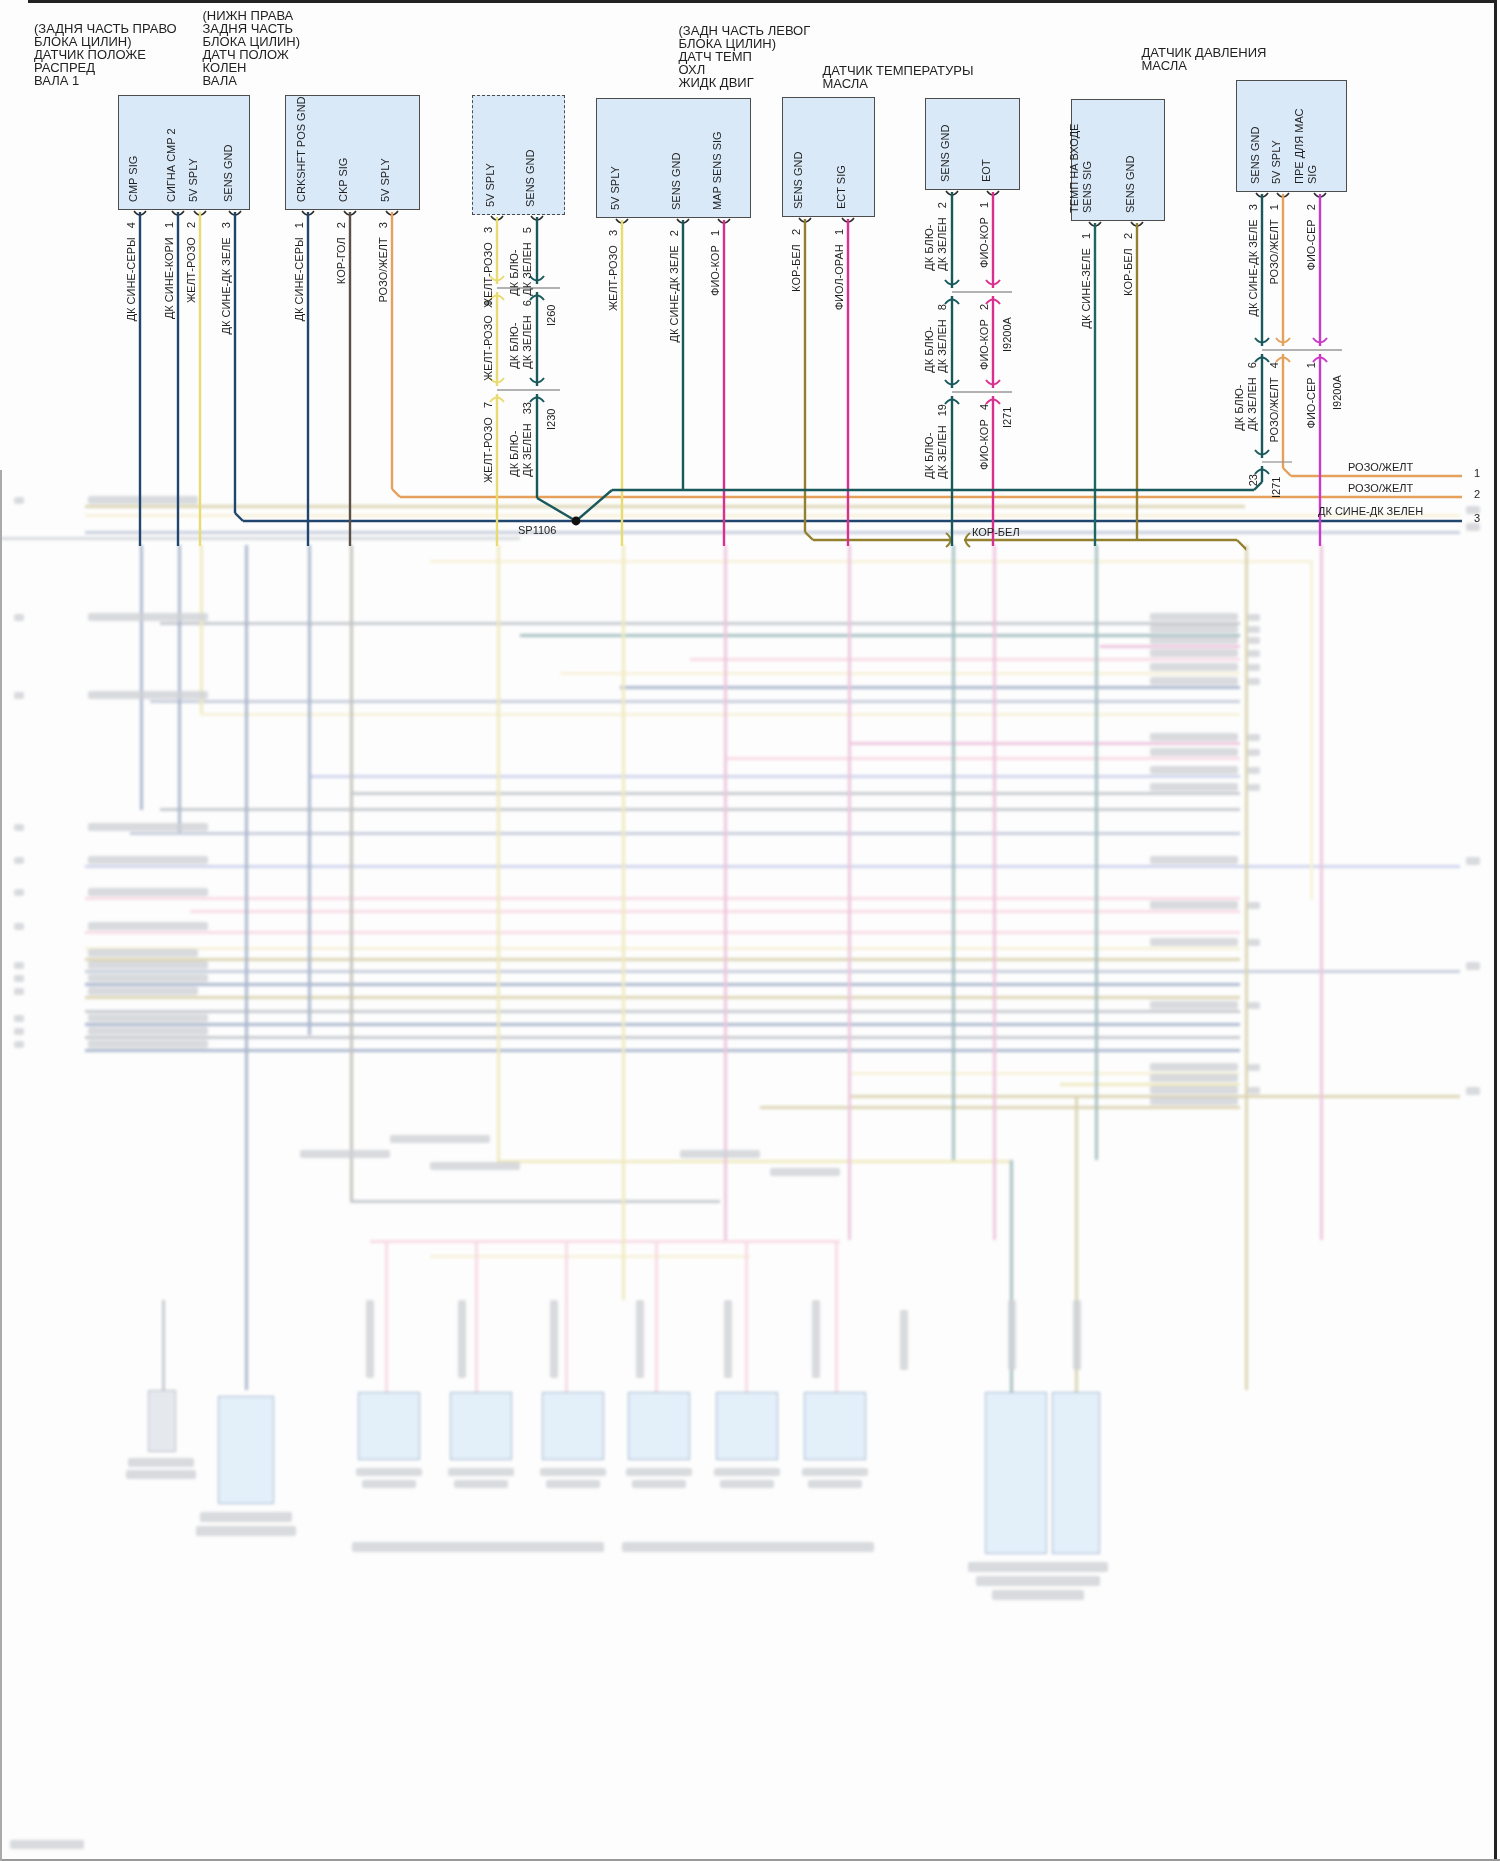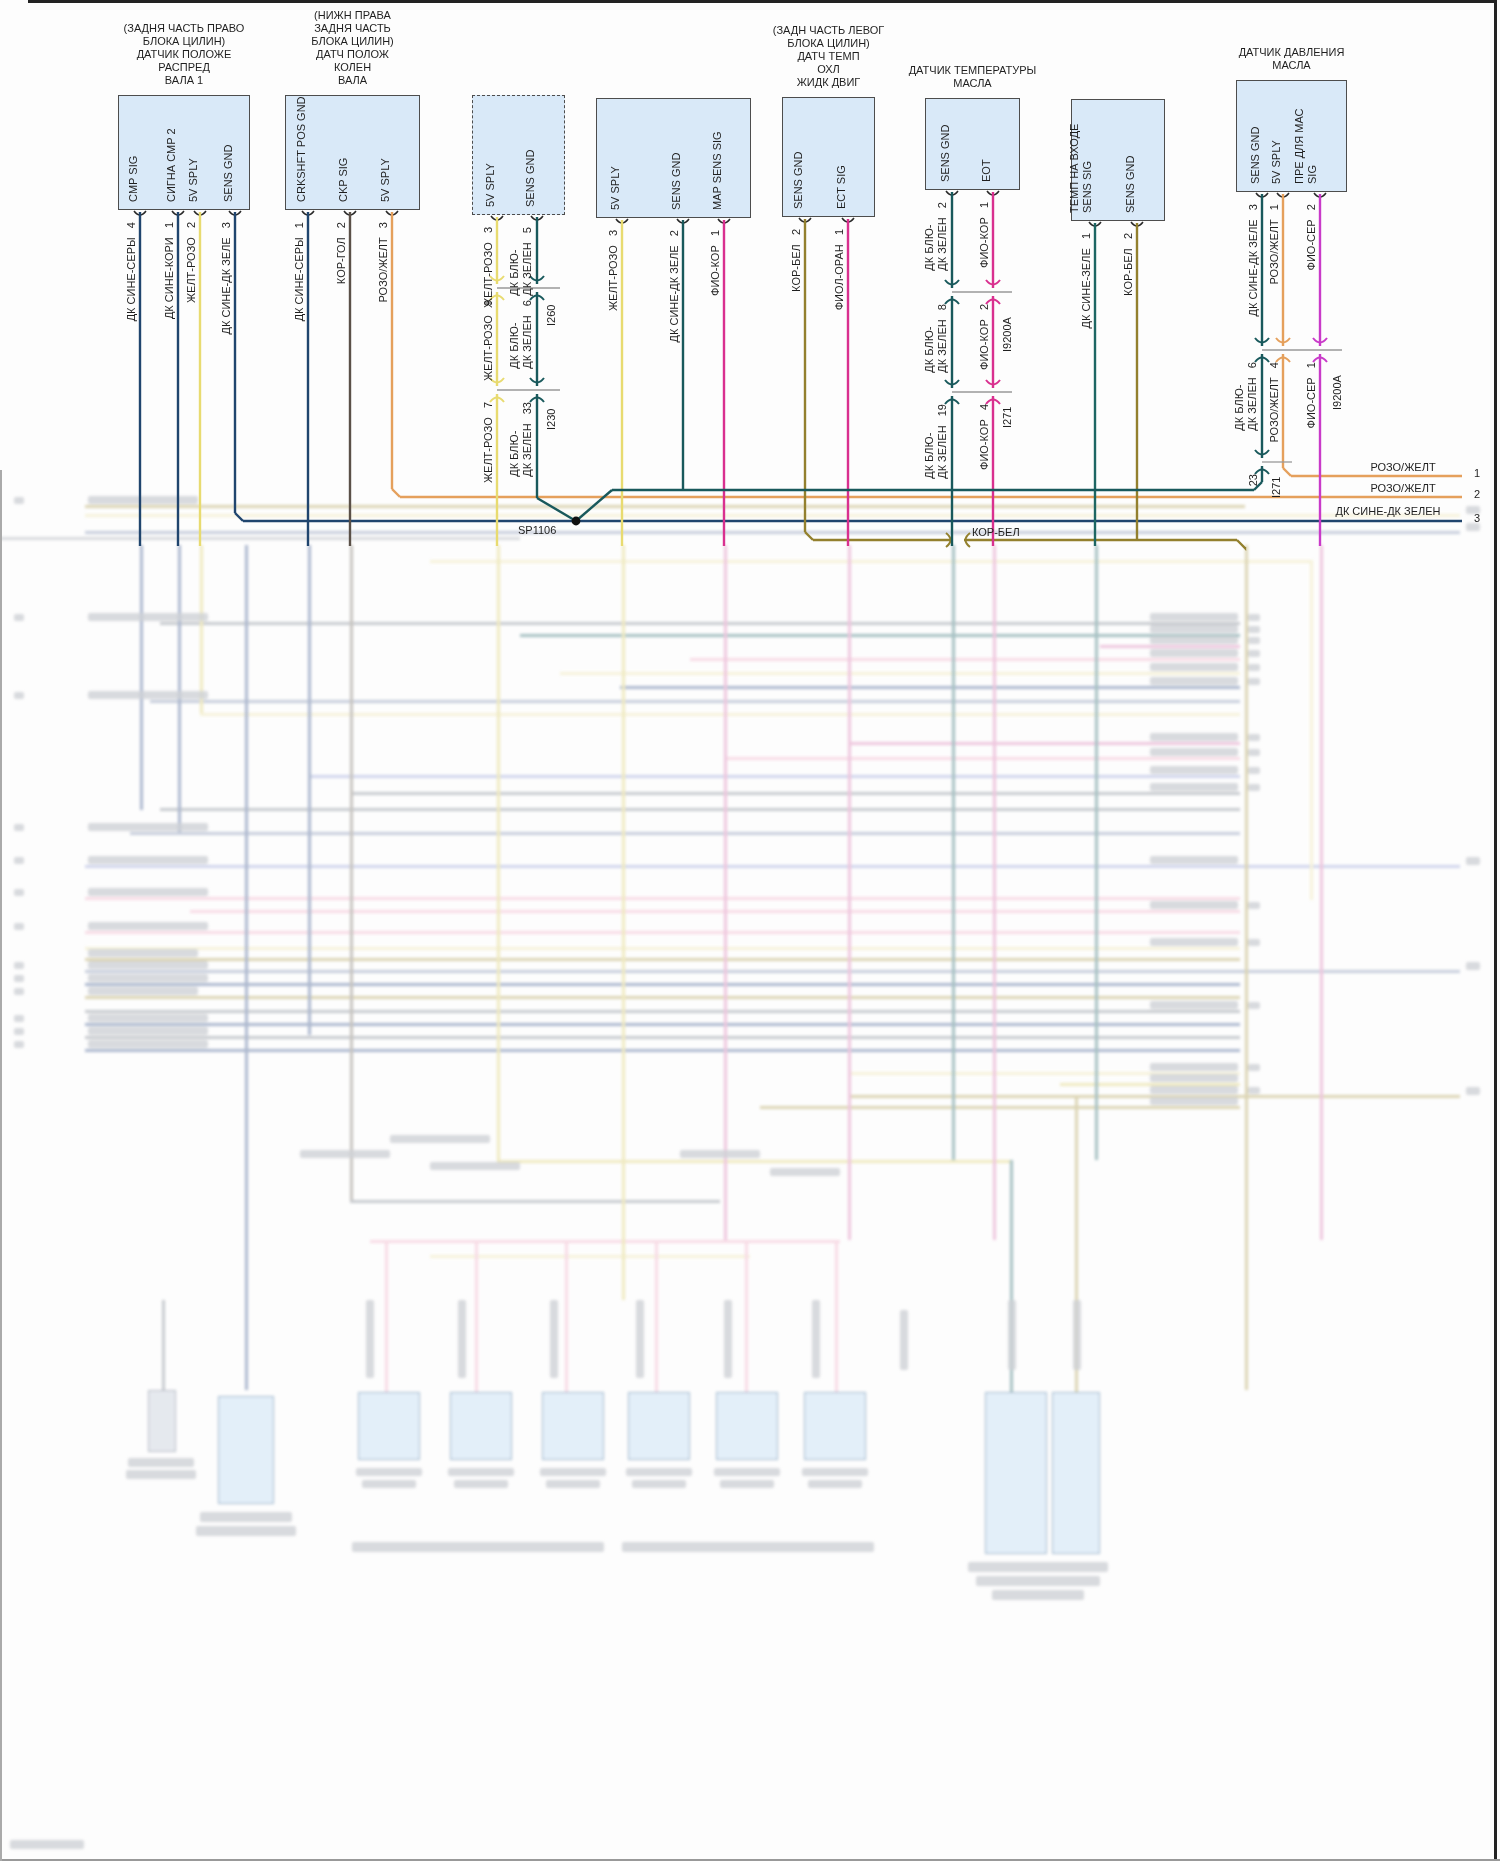--- a/index.html
+++ b/index.html
@@ -1,27 +1,27 @@
 <!DOCTYPE html>
 <html><head>
 <meta charset="utf-8">
 <style>
   html,body{margin:0;padding:0;background:#e8e8e8;}
   #page{position:relative;width:1500px;height:1861px;background:#fdfdfd;overflow:hidden;
         font-family:"Liberation Sans", sans-serif;color:#1f1f1f;}
   #wires{position:absolute;left:0;top:0;z-index:2;}
   #labels{position:absolute;left:0;top:0;width:100%;height:100%;z-index:3;}
-  .hdr{position:absolute;width:300px;margin-left:-150px;text-align:center;
-       font-size:11px;line-height:13px;white-space:nowrap;}
+  .hdr{position:absolute;width:300px;margin-left:-150px;
+       font-size:13px;line-height:13px;white-space:nowrap;}
   .vlab{position:absolute;font-size:11px;line-height:13px;white-space:nowrap;
         transform-origin:0 0;transform:rotate(-90deg) translateX(-100%);}
   .vlabup{position:absolute;font-size:11px;line-height:13px;white-space:nowrap;
         transform-origin:0 0;transform:rotate(-90deg);}
   .hlab{position:absolute;font-size:11px;white-space:nowrap;}
-  .r{text-align:center;}
+  .r{text-align:left;}
   .sbox{position:absolute;background:#d9e9f8;border:1.5px solid #4d4d4d;box-sizing:border-box;}
   .sbox.dashed{border-style:dashed;}
   #blur{position:absolute;left:0;top:0;width:100%;height:100%;z-index:1;
         filter:blur(1.6px);opacity:.55;}
   .bl{position:absolute;}
   .bbox{position:absolute;box-sizing:border-box;border:1.5px solid rgba(70,110,150,.85);background:#cfe4f6;}
   .bbox.grey{border-color:rgba(110,120,140,.85);background:#d3d9e3;}
   .stub{position:absolute;background:#a8adb5;border-radius:2px;opacity:.8;}
   .frame{position:absolute;z-index:4;background:#222;}
 </style>

